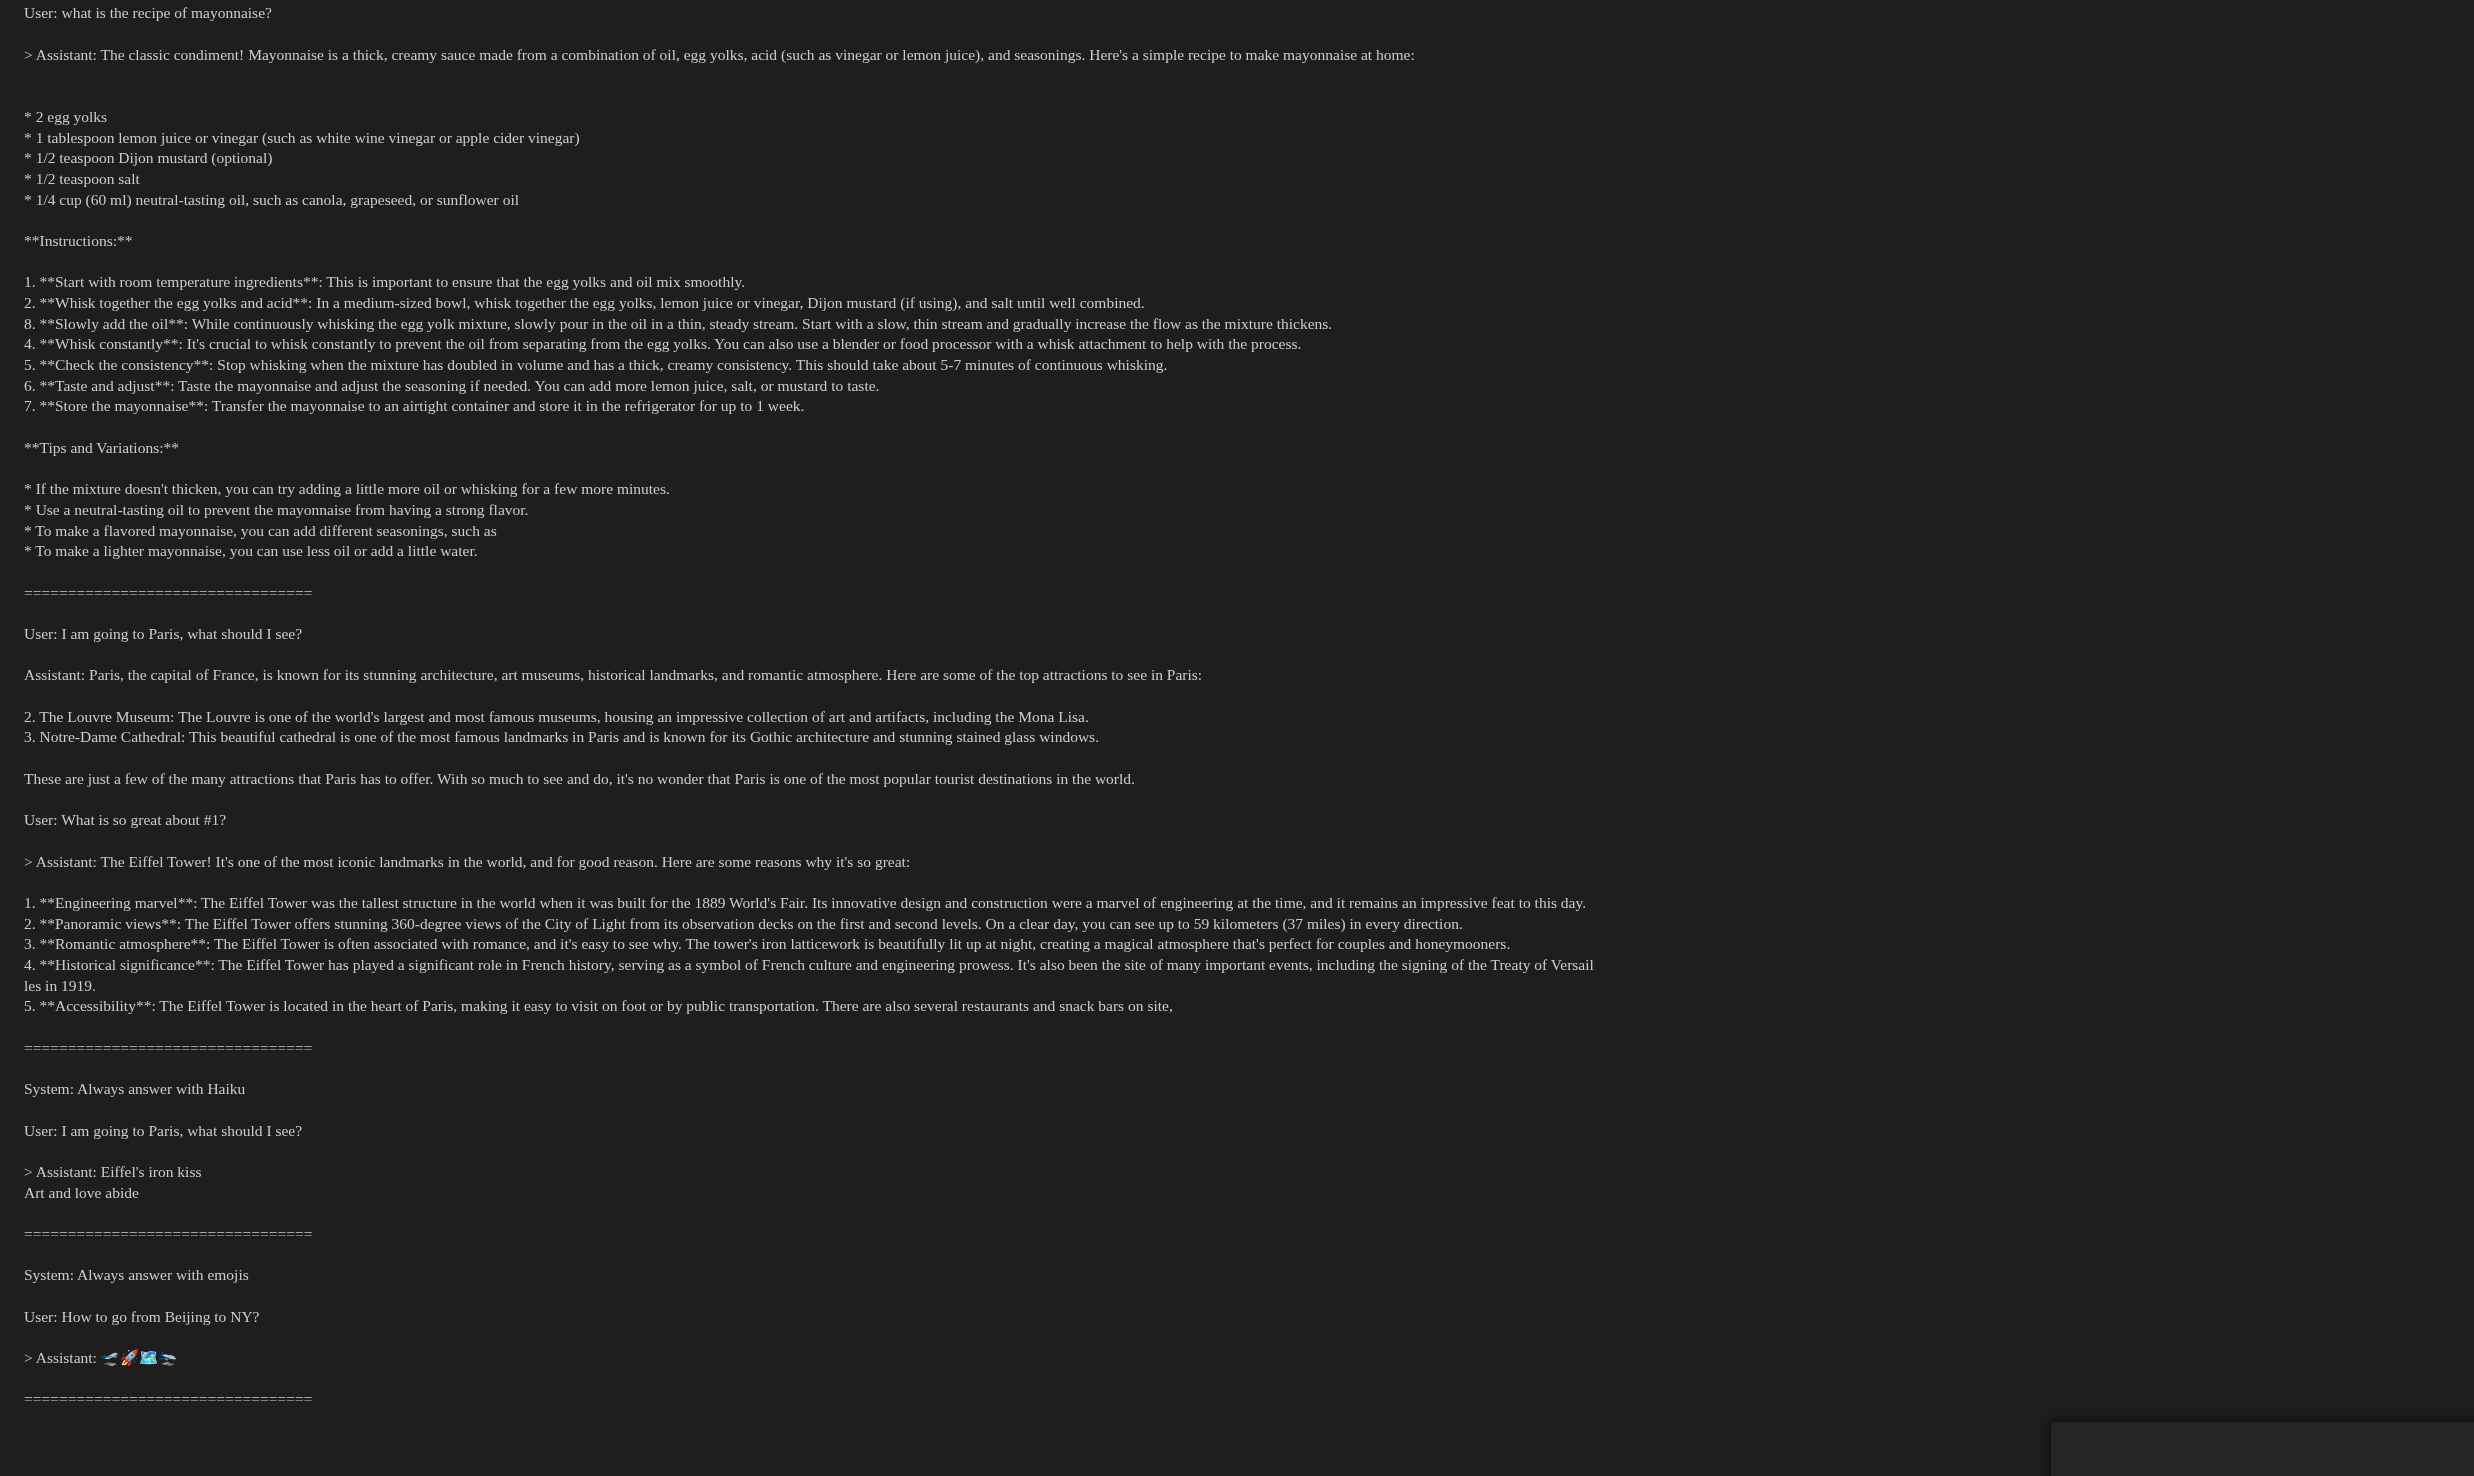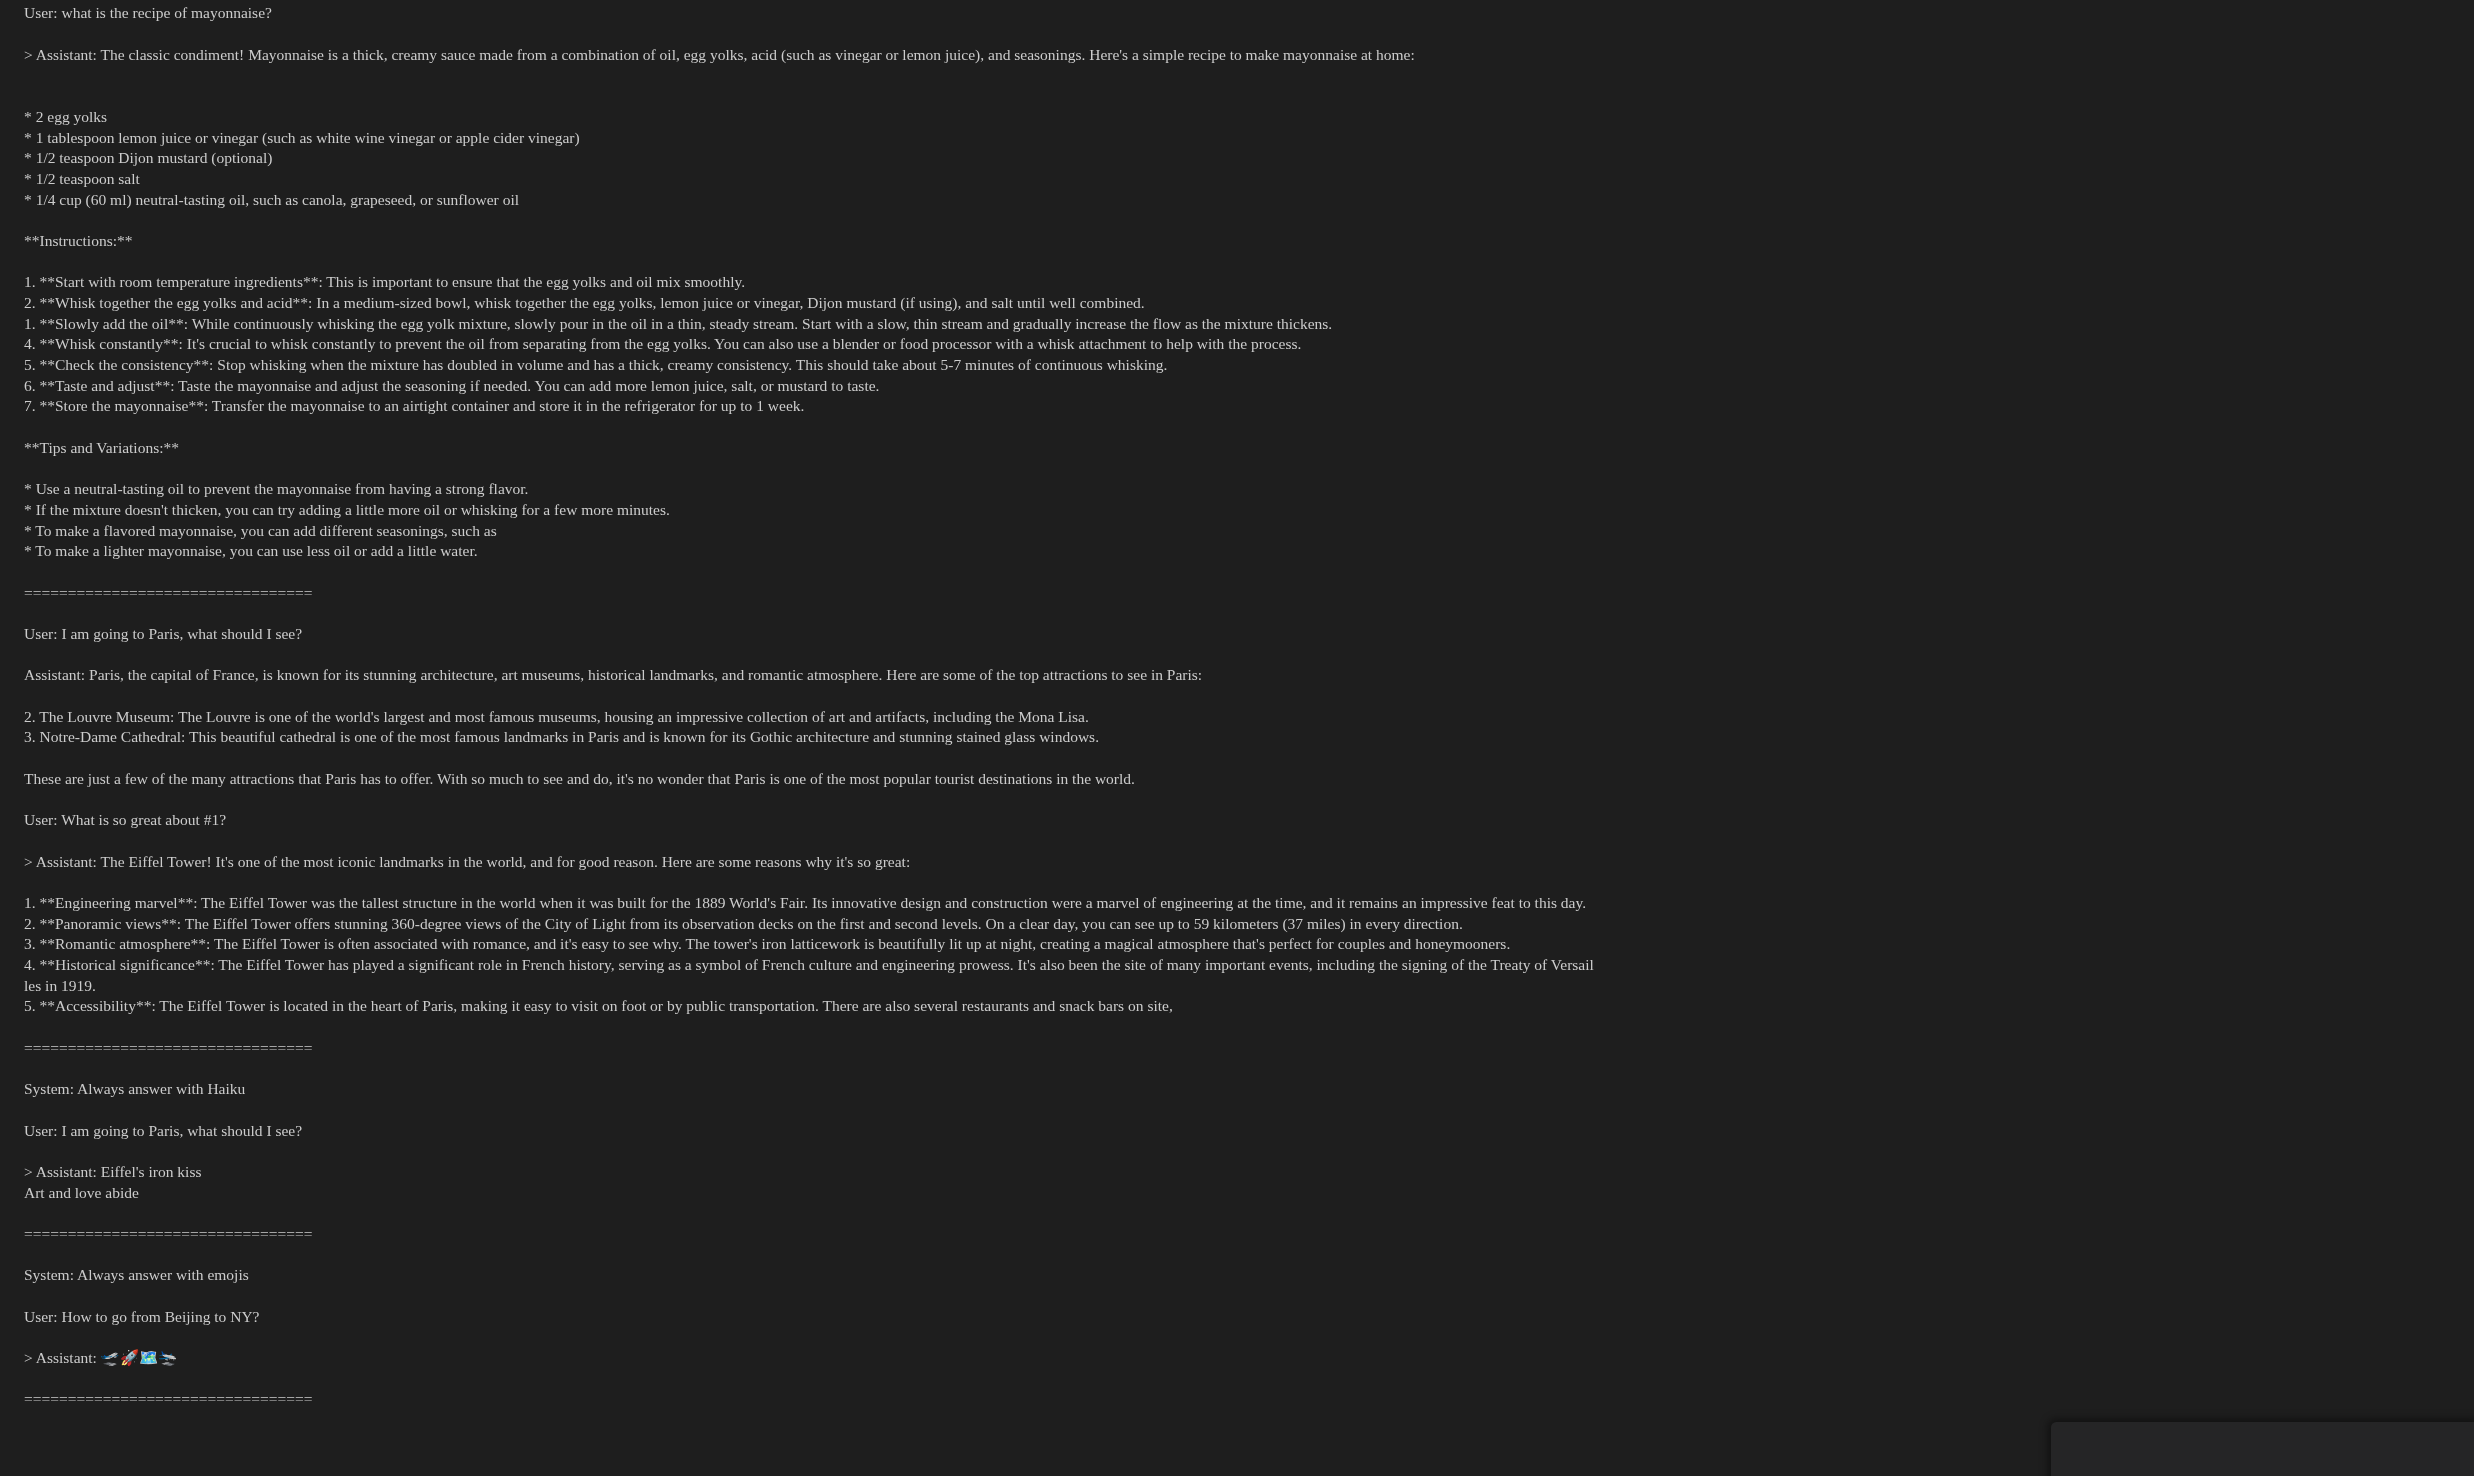--- a/index.html
+++ b/index.html
@@ -75,30 +75,30 @@
     <div class="line">* 2 egg yolks</div>
     <div class="line">* 1 tablespoon lemon juice or vinegar (such as white wine vinegar or apple cider vinegar)</div>
     <div class="line">* 1/2 teaspoon Dijon mustard (optional)</div>
     <div class="line">* 1/2 teaspoon salt</div>
     <div class="line">* 1/4 cup (60 ml) neutral-tasting oil, such as canola, grapeseed, or sunflower oil</div>
     <div class="line"></div>
     <div class="line">**Instructions:**</div>
     <div class="line"></div>
     <div class="line">1. **Start with room temperature ingredients**: This is important to ensure that the egg yolks and oil mix smoothly.</div>
     <div class="line">2. **Whisk together the egg yolks and acid**: In a medium-sized bowl, whisk together the egg yolks, lemon juice or vinegar, Dijon mustard (if using), and salt until well combined.</div>
-    <div class="line">1. **Slowly add the oil**: While continuously whisking the egg yolk mixture, slowly pour in the oil in a thin, steady stream. Start with a slow, thin stream and gradually increase the flow as the mixture thickens.</div>
+    <div class="line">8. **Slowly add the oil**: While continuously whisking the egg yolk mixture, slowly pour in the oil in a thin, steady stream. Start with a slow, thin stream and gradually increase the flow as the mixture thickens.</div>
     <div class="line">4. **Whisk constantly**: It's crucial to whisk constantly to prevent the oil from separating from the egg yolks. You can also use a blender or food processor with a whisk attachment to help with the process.</div>
     <div class="line">5. **Check the consistency**: Stop whisking when the mixture has doubled in volume and has a thick, creamy consistency. This should take about 5-7 minutes of continuous whisking.</div>
     <div class="line">6. **Taste and adjust**: Taste the mayonnaise and adjust the seasoning if needed. You can add more lemon juice, salt, or mustard to taste.</div>
     <div class="line">7. **Store the mayonnaise**: Transfer the mayonnaise to an airtight container and store it in the refrigerator for up to 1 week.</div>
     <div class="line"></div>
     <div class="line">**Tips and Variations:**</div>
     <div class="line"></div>
+    <div class="line">* If the mixture doesn't thicken, you can try adding a little more oil or whisking for a few more minutes.</div>
     <div class="line">* Use a neutral-tasting oil to prevent the mayonnaise from having a strong flavor.</div>
-    <div class="line">* If the mixture doesn't thicken, you can try adding a little more oil or whisking for a few more minutes.</div>
     <div class="line">* To make a flavored mayonnaise, you can add different seasonings, such as</div>
     <div class="line">* To make a lighter mayonnaise, you can use less oil or add a little water.</div>
     <div class="line"></div>
     <div class="line">=================================</div>
     <div class="line"></div>
     <div class="line">User: I am going to Paris, what should I see?</div>
     <div class="line"></div>
     <div class="line">Assistant: Paris, the capital of France, is known for its stunning architecture, art museums, historical landmarks, and romantic atmosphere. Here are some of the top attractions to see in Paris:</div>
     <div class="line"></div>
     <div class="line">2. The Louvre Museum: The Louvre is one of the world's largest and most famous museums, housing an impressive collection of art and artifacts, including the Mona Lisa.</div>

